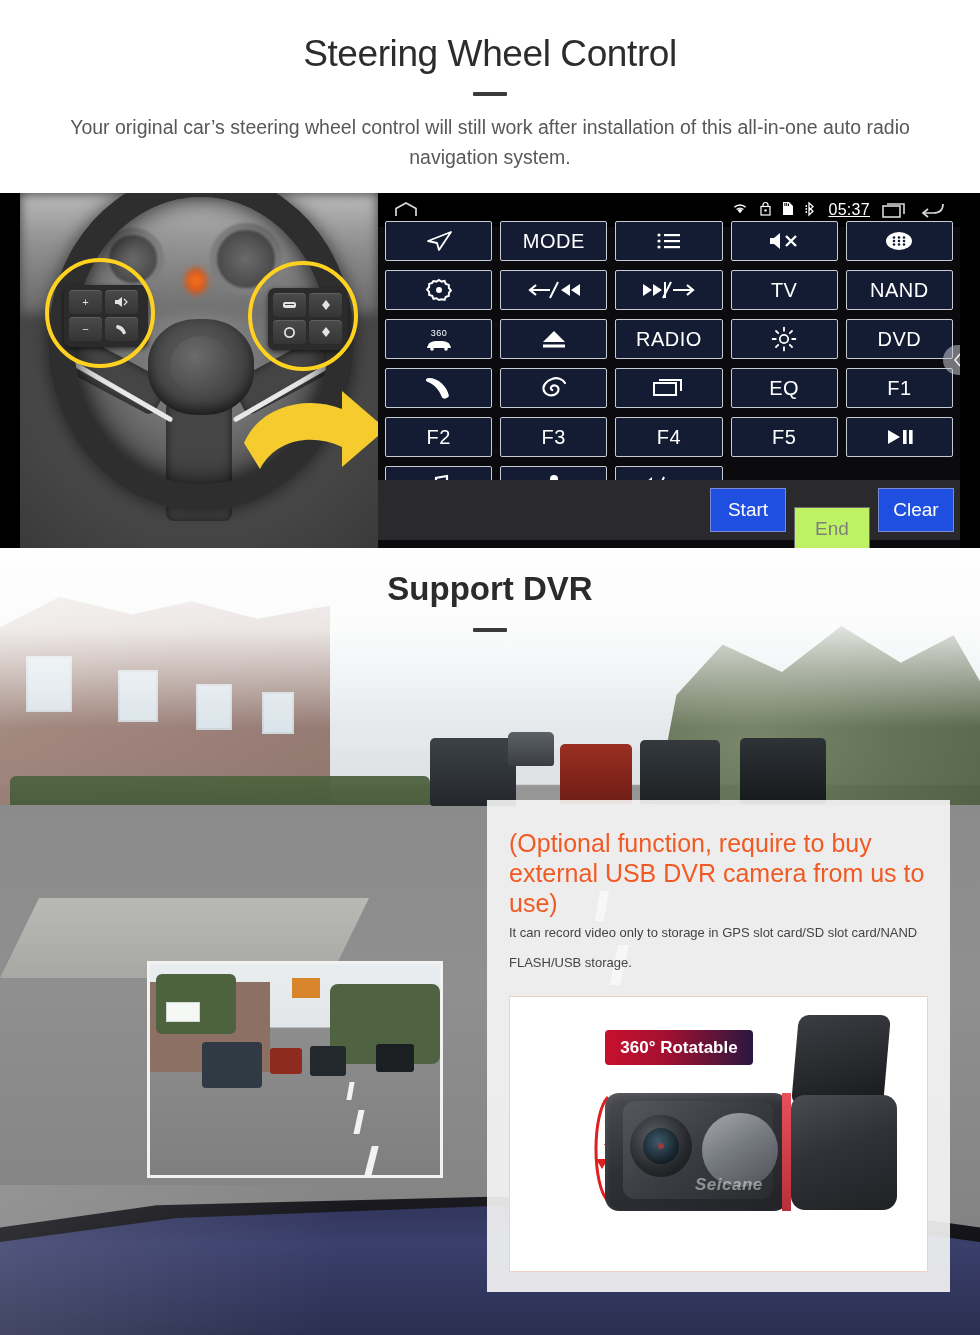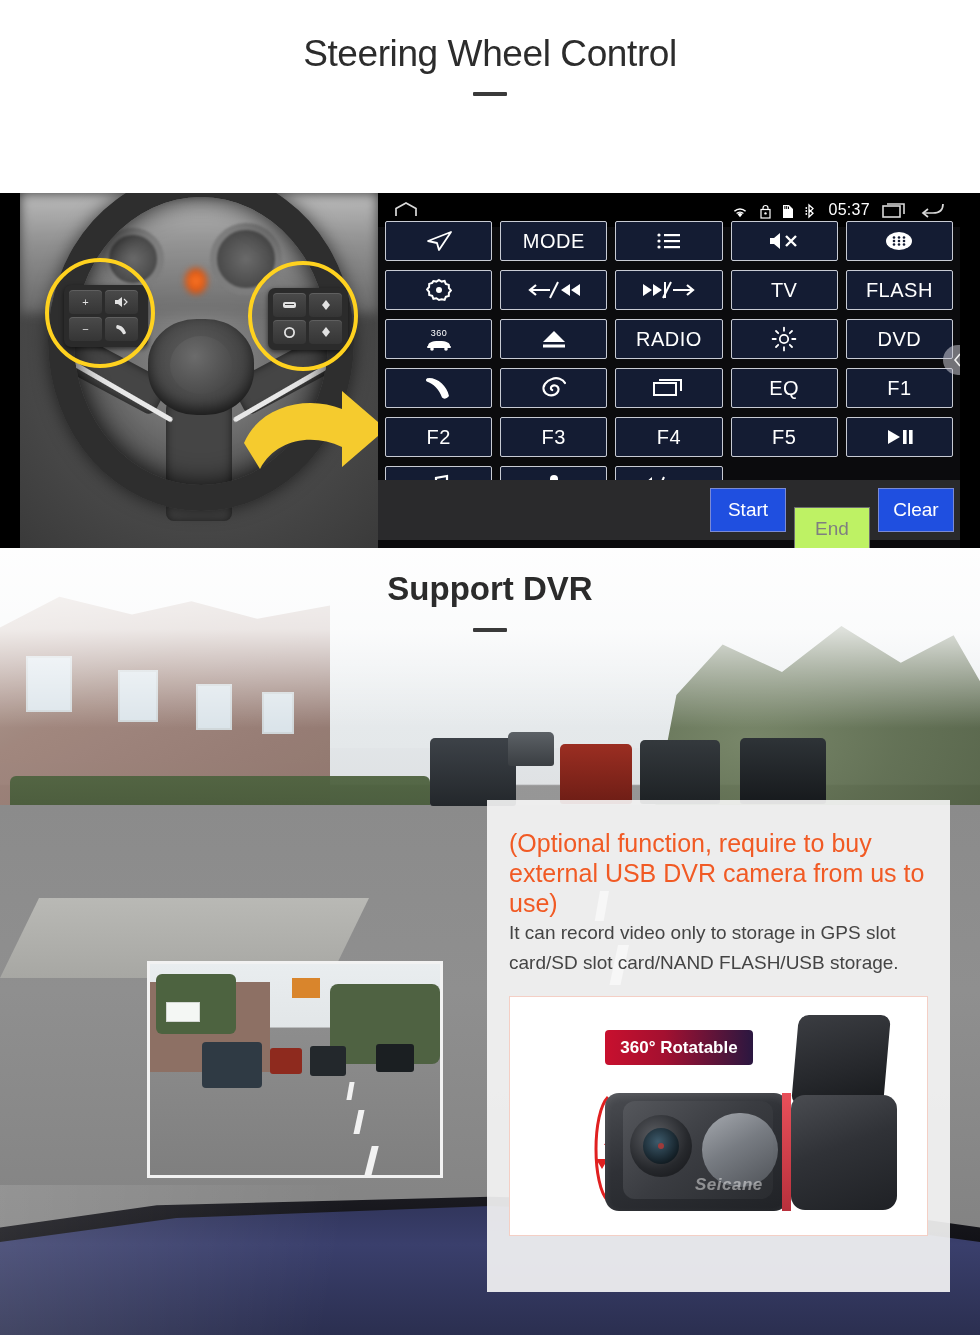--- a/index.html
+++ b/index.html
@@ -100,21 +100,21 @@
   .headunit {
     position:absolute; left: 378px; top: 0; width: 582px; height: 355px;
     background: #0b0b0d; overflow:hidden;
   }
   .statusbar {
     height: 34px; background:#000; display:flex; align-items:center;
     padding: 0 14px 0 14px; color:#fff;
   }
   .sb-left { display:flex; align-items:center; }
   .sb-mid { flex:1; }
-  .sb-right { display:flex; align-items:flex-end; gap:11px; }
+  .sb-right { display:flex; align-items:flex-start; gap:11px;text-decoration:underline; }
   .sb-time { font-size: 16px; letter-spacing: .3px; font-family:"Liberation Sans", sans-serif; }
 
   .btngrid {
     position:absolute; left:0; top: 28px; width: 582px;
     display: grid; grid-template-columns: repeat(5, 1fr);
     gap: 9px 8px; padding: 0 7px;
   }
   .gbtn {
     height: 40px; background:#141c33; border:1.6px solid #c8cbd4; border-radius:2px;
     color:#ffffff; display:flex; align-items:center; justify-content:center;
@@ -214,23 +214,23 @@
     position:absolute; left: 147px; top: 961px; width: 296px; height: 217px;
     border: 3px solid #f2f2f2; overflow:hidden; background:#a9a9a9; z-index: 6;
   }
 
   
   .card {
     position:absolute; left: 487px; top: 800px; width: 463px; height: 492px;
     background: rgba(247,247,247,.90); z-index: 7; padding: 28px 22px 0 22px;
   }
   .card-warn { color:#f15a24; font-size: 25px; line-height: 30px; }
-  .card-text { color:#444; font-size: 19px; line-height: 30px; }
+  .card-text { color:#444; font-size: 13px; line-height: 30px; }
   .prodbox {
-    margin-top: 18px; width: 419px; height: 240px; background:#fff;
+    margin-top: 18px; width: 419px; height: 276px; background:#fff;
     border: 1px solid #f4cfc5; position:relative; overflow:hidden;
   }
   .badge {
     position:absolute; left: 95px; top: 33px; width: 148px; height: 35px; border-radius: 4px;
     background: linear-gradient(90deg,#c8102e 0%, #a41030 40%, #2a1740 100%);
     color:#fff; font-size: 17px; font-weight:bold; display:flex; align-items:center; justify-content:center;
   }
   .cam-body {
     position:absolute; left: 95px; top: 96px; width: 183px; height: 118px; border-radius: 14px;
     background: linear-gradient(160deg,#4b4d52 0%, #2f3136 45%, #202226 100%);
@@ -273,20 +273,21 @@
   .optbtn-wrap { position:relative; }
 </style>
 </head>
 <body>
 
 <div class="page">
 
   <div class="sec1-head">
     <div class="title1">Steering Wheel Control</div>
     <div class="rule"></div>
+    <div class="subtitle">Your original car’s steering wheel control will still work after installation of this all-in-one auto radio navigation system.</div>
   </div>
 
   <div class="strip">
 
     <div class="wheel-photo">
       <div class="wheel-bg"></div>
       <div class="dash"></div>
       <div class="gauge g1"></div>
       <div class="gauge g2"></div>
       <div class="warn-light"></div>
@@ -459,21 +460,21 @@
         <div class="gbtn icononly">
           <svg width="60" height="20" viewBox="0 0 60 20">
             <path d="M4 4v12l9-6zM14 4v12l9-6z" fill="#fff"></path>
             <path d="M26 2v16" stroke="#fff" stroke-width="2"></path>
             <path d="M32 2L24 18" stroke="#fff" stroke-width="2"></path>
             <path d="M34 10h20" stroke="#fff" stroke-width="2.2"></path>
             <path d="M48 5l6 5-6 5" fill="none" stroke="#fff" stroke-width="2.2"></path>
           </svg>
         </div>
         <div class="gbtn">TV</div>
-        <div class="gbtn">FLASH</div>
+        <div class="gbtn">NAND</div>
 
         <div class="gbtn icononly">
           <svg width="34" height="26" viewBox="0 0 34 26">
             <text x="17" y="10" font-size="9" fill="#fff" text-anchor="middle" font-family="Liberation Sans, sans-serif">360</text>
             <path d="M6 20c0-3 3-5 11-5s11 2 11 5z" fill="#fff"></path>
             <rect x="5" y="20" width="24" height="2" rx="1" fill="#fff"></rect>
             <circle cx="10" cy="23" r="1.8" fill="#fff"></circle>
               <circle cx="24" cy="23" r="1.8" fill="#fff"></circle>
           </svg>
         </div>

